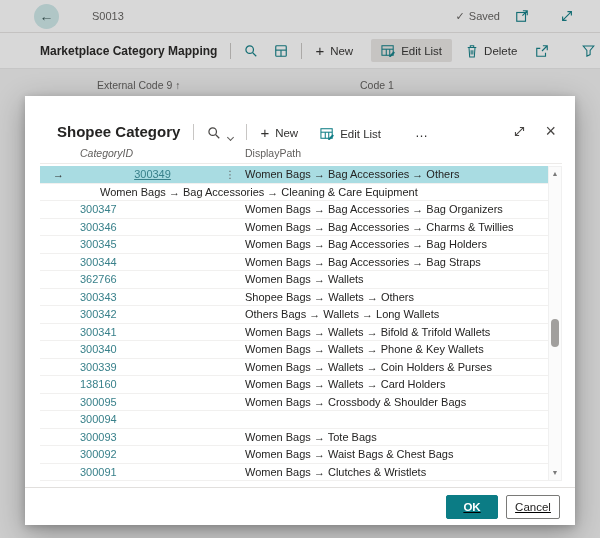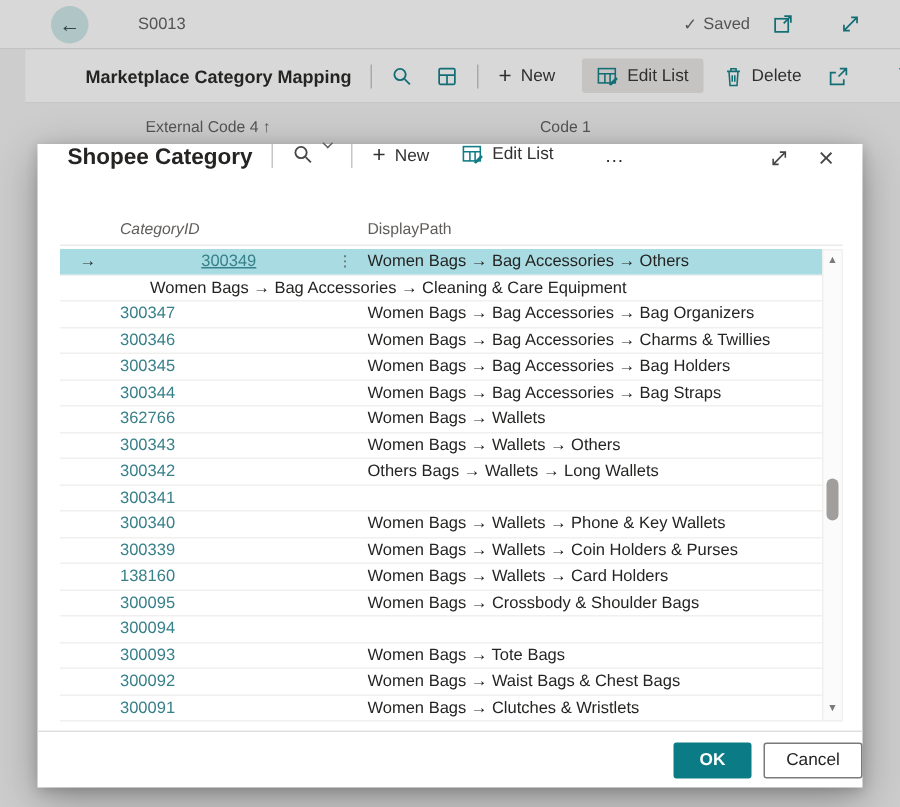--- a/index.html
+++ b/index.html
@@ -26,21 +26,21 @@
   .page-id { margin-left:33px; font-size:11px; color:#605e5c; }
   .topbar-right { margin-left:auto; display:flex; align-items:center; gap:15px; margin-right:26px; }
   .saved { font-size:11px; color:#605e5c; display:flex; gap:4px; align-items:center; }
   .teal-ic { color:#0f7d85; }
   .dark-ic { color:#484644; }
 
   .bg-toolbar {
     position:absolute; top:33px; left:0; right:0; height:36px;
     background:#fff; display:flex; align-items:center;
     padding-left:40px; border-bottom:1px solid #eaeaea;
-    font-size:11.5px; color:#323130; white-space:nowrap;margin-left:17px;
+    font-size:11.5px; color:#323130; white-space:nowrap;
   }
   .caption { font-size:12px; font-weight:bold; color:#252423; }
   .vdiv { width:1px; height:16px; background:#c8c6c4; margin:0 13px; flex:0 0 auto; }
   .tb-ic { display:flex; align-items:center; cursor:pointer; }
   .tb-ic + .tb-ic { margin-left:16px; }
   .action { display:flex; align-items:center; gap:6px; cursor:pointer; margin-right:18px; }
   .action .plus { font-size:15px; font-weight:400; color:#323130; line-height:1; }
   .chip { background:#e9e7e5; border-radius:2px; padding:5px 10px; margin-right:14px; }
   .bg-right { margin-left:auto; display:flex; align-items:center; gap:17px; margin-right:30px; }
 
@@ -50,22 +50,22 @@
 
   
   .overlay { position:absolute; inset:0; background:rgba(40,40,40,0.18); }
 
   
   .modal {
     position:absolute; left:25px; top:96px; width:550px; height:429px;
     background:#fff; box-shadow:0 8px 28px rgba(0,0,0,0.30), 0 2px 8px rgba(0,0,0,0.18);
   }
   .modal-header {
-    display:flex; align-items:flex-start; height:44px; padding-left:20px;
-    font-size:11.5px; color:#323130; white-space:nowrap;
+    display:flex; align-items:flex-end; height:44px; padding-left:20px;
+    font-size:11.5px; color:#323130; white-space:nowrap;margin-left:12px;
   }
   .modal-title { font-size:15px; font-weight:bold; color:#252423; }
   .chev {
     width:5px; height:5px; border-right:1.4px solid #605e5c; border-bottom:1.4px solid #605e5c;
     transform:rotate(45deg); margin-left:7px; margin-top:-3px;
   }
   .more-btn { font-size:13px; color:#323130; letter-spacing:1px; cursor:pointer; margin-left:16px; }
   .modal-header-right { margin-left:auto; display:flex; align-items:center; gap:19px; margin-right:19px; }
   .close-x { font-size:18px; color:#484644; line-height:1; cursor:pointer; }
 
@@ -99,25 +99,25 @@
   .scroll-up { top:2px; }
   .scroll-down { bottom:2px; }
   .scroll-thumb {
     position:absolute; left:2px; top:152px; width:8px; height:28px;
     background:#a19f9d; border-radius:4px; cursor:grab;
   }
 
   .modal-footer {
     position:absolute; left:0; right:0; bottom:0; height:38px;
     border-top:1px solid #e1dfdd; display:flex; align-items:center;
-    justify-content:flex-end; gap:8px; 
+    justify-content:flex-end; gap:8px; padding-right:15px;text-decoration:underline;
   }
   .btn { height:24px; font-size:11.5px; border-radius:2px; cursor:pointer; font-family:inherit; }
   .btn-ok { width:52px; background:#0b7c85; border:1px solid #0b7c85; color:#fff; font-weight:bold; }
-  .btn-cancel { width:66px; background:#fff; border:1px solid #7a7a78; color:#252423; }
+  .btn-cancel { width:54px; background:#fff; border:1px solid #7a7a78; color:#252423; }
 </style>
 </head>
 <body>
 
 <div class="bg-page">
 
   <div class="topbar">
     <button class="back-btn">←</button>
     <span class="page-id">S0013</span>
     <div class="topbar-right">
@@ -190,21 +190,21 @@
       <span class="tb-ic teal-ic">
         <svg width="13" height="13" viewBox="0 0 16 16" fill="none" stroke="currentColor" stroke-width="1.3">
           <path d="M1.5 2.5 h13 L10 8 v5 l-4 2 V8 Z"></path>
         </svg>
       </span>
 
     </span>
   </div>
 
   <div class="bg-grid-headers">
-    <span class="bg-col1">External Code 4 ↑</span>
+    <span class="bg-col1">External Code 9 ↑</span>
     <span class="bg-col2">Code 1</span>
   </div>
 </div>
 
 <div class="overlay"></div>
 
 <div class="modal">
 
   <div class="modal-header">
     <span class="modal-title">Shopee Category</span>
@@ -288,32 +288,33 @@
       <div class="grid-row">
     <span class="cell-indicator"></span>
     <a class="cell-id">362766</a>
     <span class="cell-dots"></span>
     <span class="cell-path">Women Bags → Wallets</span>
   </div>
       <div class="grid-row">
     <span class="cell-indicator"></span>
     <a class="cell-id">300343</a>
     <span class="cell-dots"></span>
-    <span class="cell-path">Women Bags → Wallets → Others</span>
+    <span class="cell-path">Shopee Bags → Wallets → Others</span>
   </div>
       <div class="grid-row">
     <span class="cell-indicator"></span>
     <a class="cell-id">300342</a>
     <span class="cell-dots"></span>
     <span class="cell-path">Others Bags → Wallets → Long Wallets</span>
   </div>
       <div class="grid-row">
     <span class="cell-indicator"></span>
     <a class="cell-id">300341</a>
     <span class="cell-dots"></span>
+    <span class="cell-path">Women Bags → Wallets → Bifold &amp; Trifold Wallets</span>
   </div>
       <div class="grid-row">
     <span class="cell-indicator"></span>
     <a class="cell-id">300340</a>
     <span class="cell-dots"></span>
     <span class="cell-path">Women Bags → Wallets → Phone &amp; Key Wallets</span>
   </div>
       <div class="grid-row">
     <span class="cell-indicator"></span>
     <a class="cell-id">300339</a>

